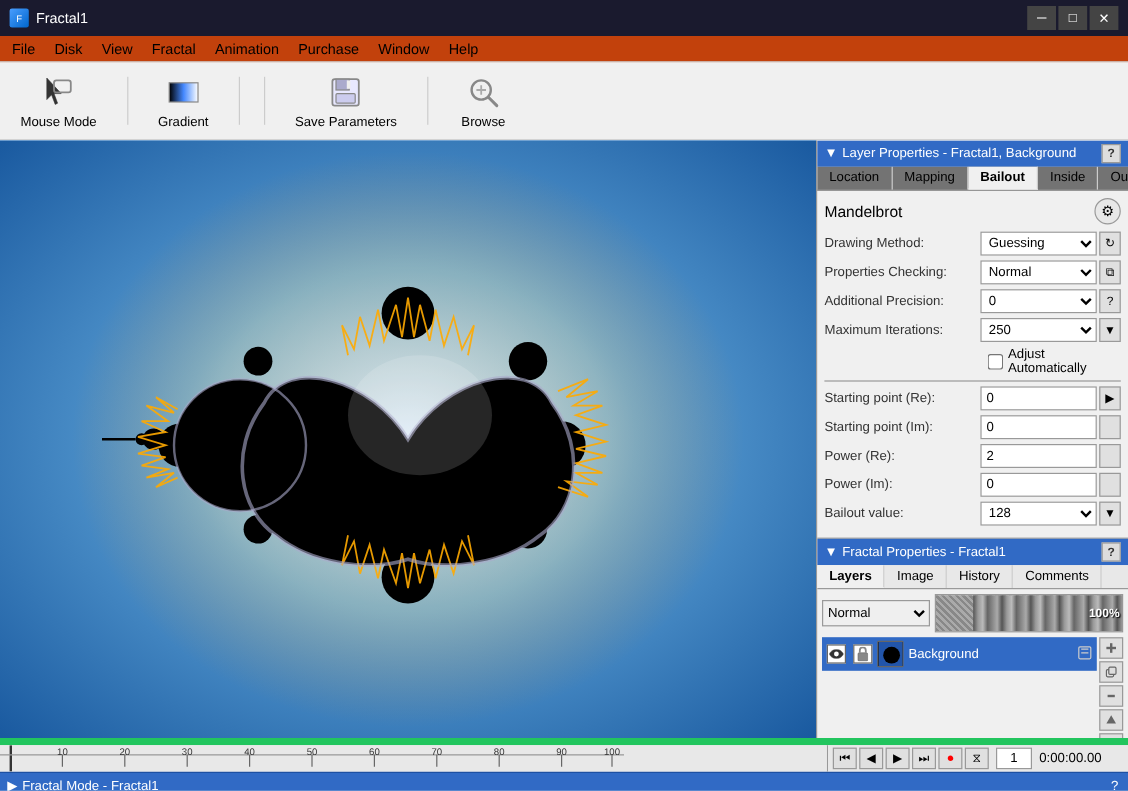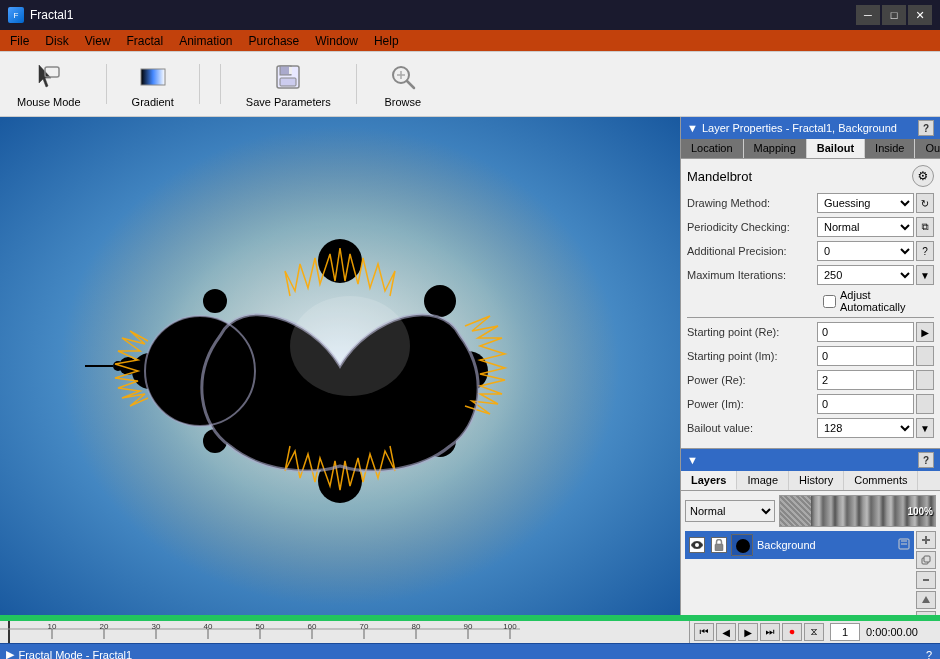--- a/index.html
+++ b/index.html
@@ -258,21 +258,21 @@
         <div class="field-label">Drawing Method:</div>
         <div class="field-control">
           <select class="field-select">
             <option>Guessing</option>
           </select>
         </div>
         <div class="small-btn" style="margin-left:2px;">↻</div>
       </div>
 
       <div class="field-row">
-        <div class="field-label">Periodicity Checking:</div>
+        <div class="field-label">Properties Checking:</div>
         <div class="field-control">
           <select class="field-select">
             <option>Normal</option>
           </select>
         </div>
         <div class="small-btn" style="margin-left:2px;">⧉</div>
       </div>
 
       <div class="field-row">
         <div class="field-label">Additional Precision:</div>
@@ -330,20 +330,21 @@
         <select class="field-select" style="flex:1; height:20px; font-size:11px; border:1px solid #999;">
           <option>128</option>
         </select>
         <div class="small-btn" style="margin-left:2px;">▼</div>
       </div>
     </div>
 
     <div class="fractal-props">
       <div class="panel-header">
         <span style="margin-right:4px;">▼</span>
+        <span style="flex:1; font-size:11px;">Fractal Properties - Fractal1</span>
         <div class="help-btn">?</div>
       </div>
 
       <div class="tabs">
         <div class="tab active">Layers</div>
         <div class="tab">Image</div>
         <div class="tab">History</div>
         <div class="tab">Comments</div>
       </div>
 

